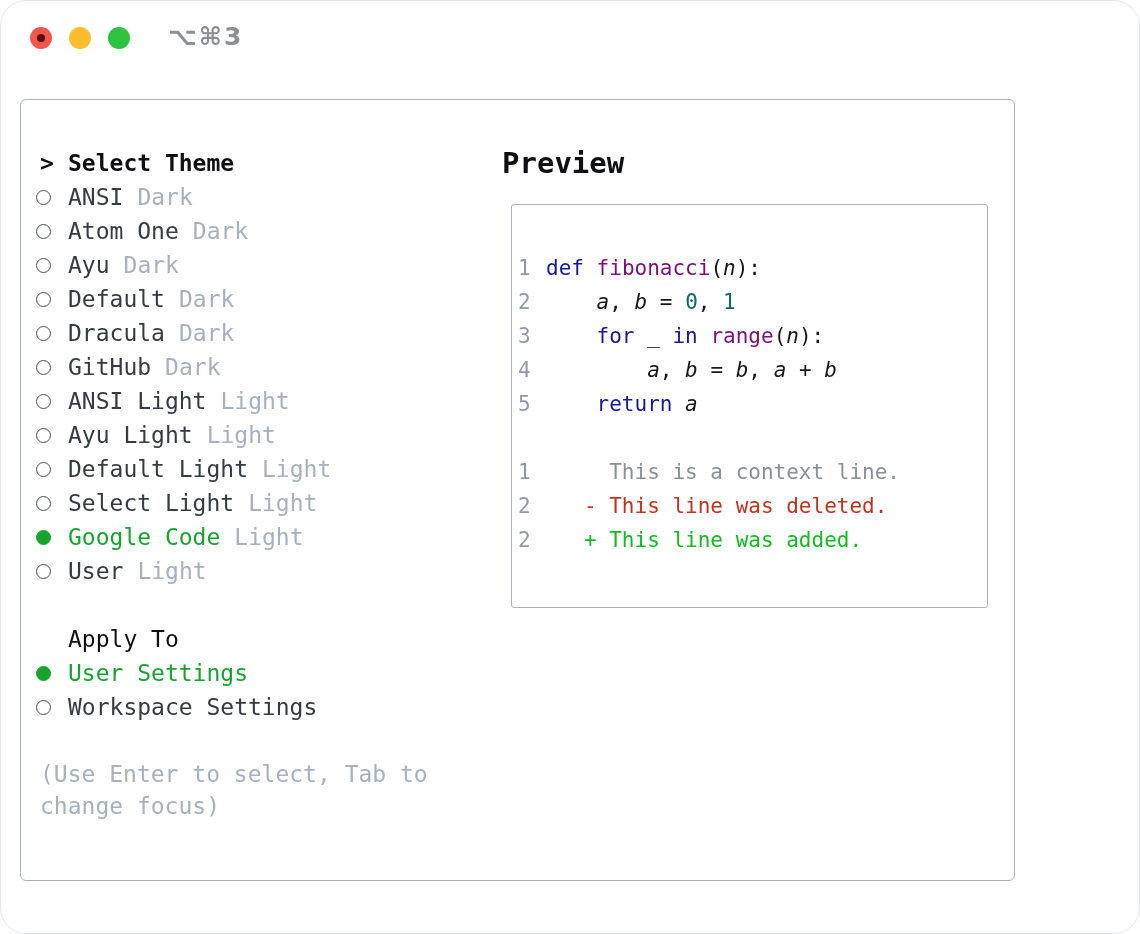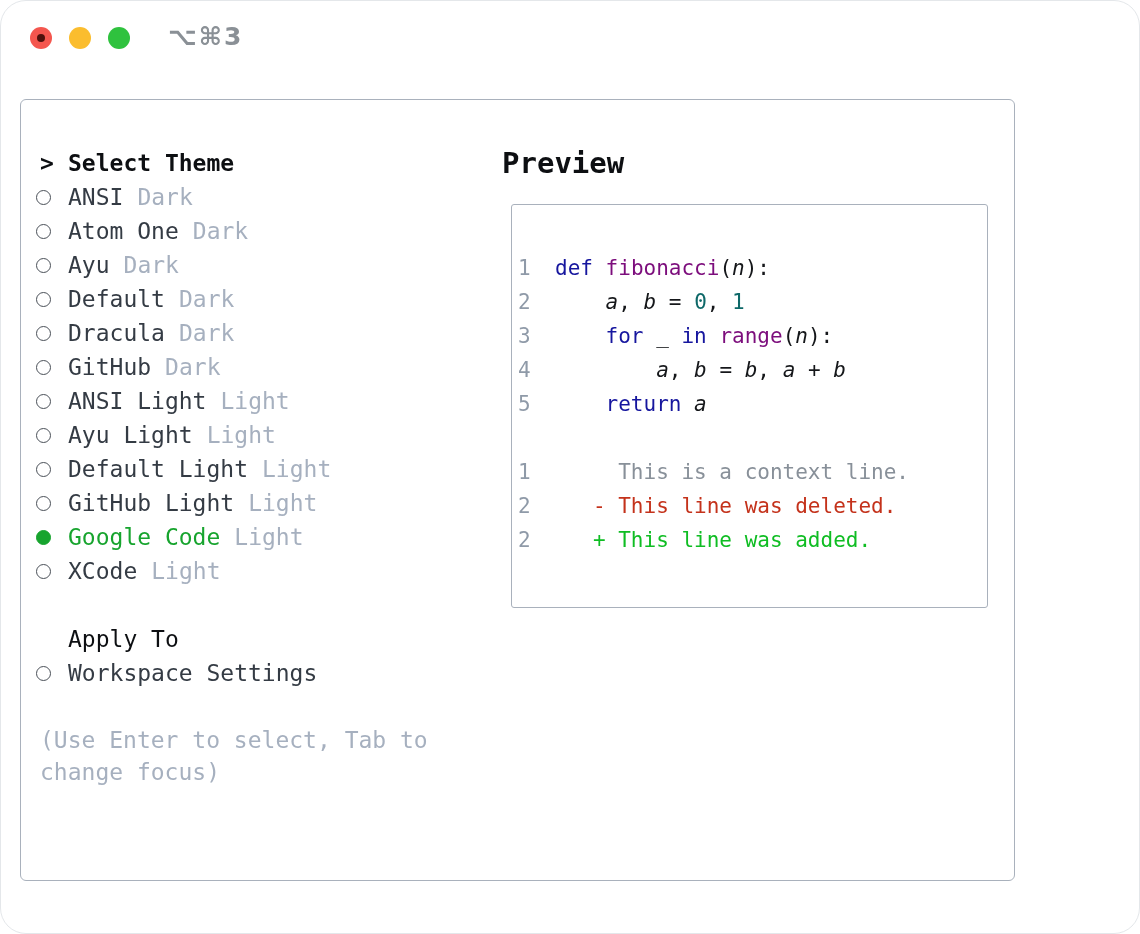--- a/index.html
+++ b/index.html
@@ -61,21 +61,21 @@
 
   
   .preview-title { height:34px; display:flex; align-items:center; font-size:29px; }
   .preview-box {
     margin-left:9px; margin-top:24px; width:477px;
     border:1.5px solid var(--border); border-radius:3px;
     box-sizing:border-box; padding:46px 0 50px 2px;
   }
   .crow { height:34px; display:flex; align-items:center; font-size:21px; }
   .ln { width:30px; padding-left:4px; box-sizing:border-box; color:var(--ln); flex:none; }
-  .codetext { margin-left:11px; white-space:pre; }
+  .codetext { margin-left:2px; white-space:pre; }
   .kwd { color:var(--kwd); }
   .typ { color:var(--typ); }
   .lit { color:var(--lit); }
   .pln { color:var(--pln); }
   .var { color:var(--pln); font-style:italic; }
   .ctx { color:var(--ctx);text-align:center; }
   .del { color:var(--del); }
   .add { color:var(--add); }
   .blank-line { height:34px; }
 </style>
@@ -162,47 +162,53 @@
             <span class="marker">
               <span class="radio"></span>
             </span>
             <span class="name">Default Light</span>
             <span class="tag">Light</span>
           </div>
           <div class="row">
             <span class="marker">
               <span class="radio"></span>
             </span>
-            <span class="name">GitHub Light</span>
+            <span class="name">Select Light</span>
             <span class="tag">Light</span>
           </div>
           <div class="row selected">
             <span class="marker">
               <span class="radio sel"></span>
             </span>
             <span class="name">Google Code</span>
             <span class="tag">Light</span>
           </div>
           <div class="row">
             <span class="marker">
               <span class="radio"></span>
             </span>
-            <span class="name">XCode</span>
+            <span class="name">User</span>
             <span class="tag">Light</span>
           </div>
         </div>
 
       <div class="spacer"></div>
 
       <div class="row">
         <span class="marker"></span>
         <span class="name" style="color:var(--fg-bold)">Apply To</span>
       </div>
 
       <div id="apply-list">
+          <div class="row selected">
+            <span class="marker">
+              <span class="radio sel"></span>
+            </span>
+            <span class="name">User Settings</span>
+          </div>
           <div class="row">
             <span class="marker">
               <span class="radio"></span>
             </span>
             <span class="name">Workspace Settings</span>
           </div>
         </div>
 
       <div class="help">(Use Enter to select, Tab to change focus)</div>
     </div>

